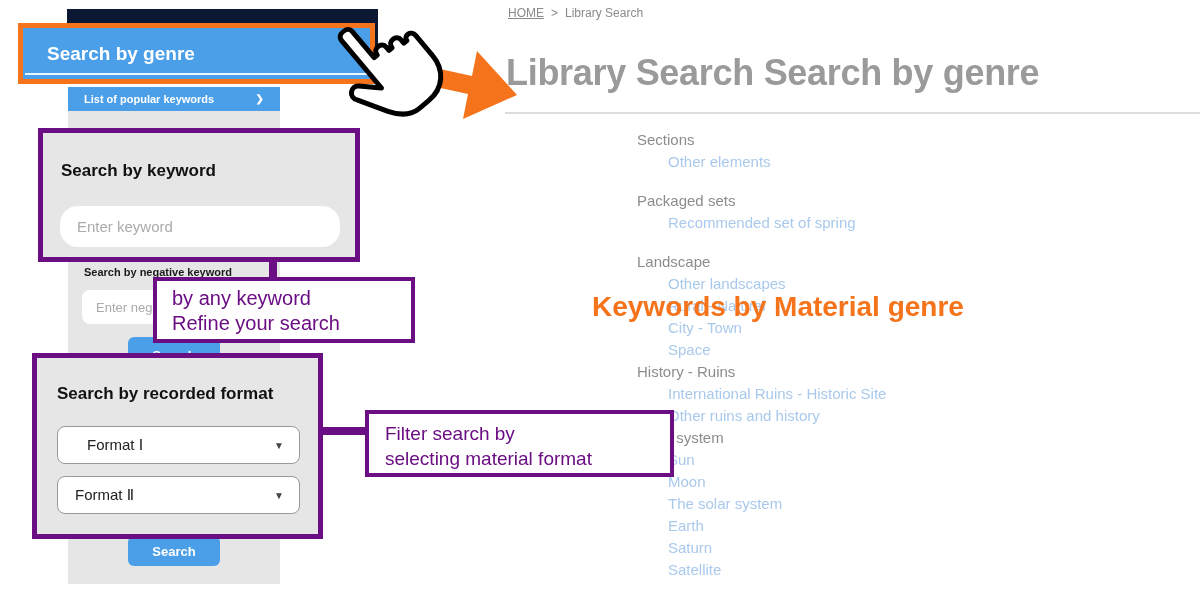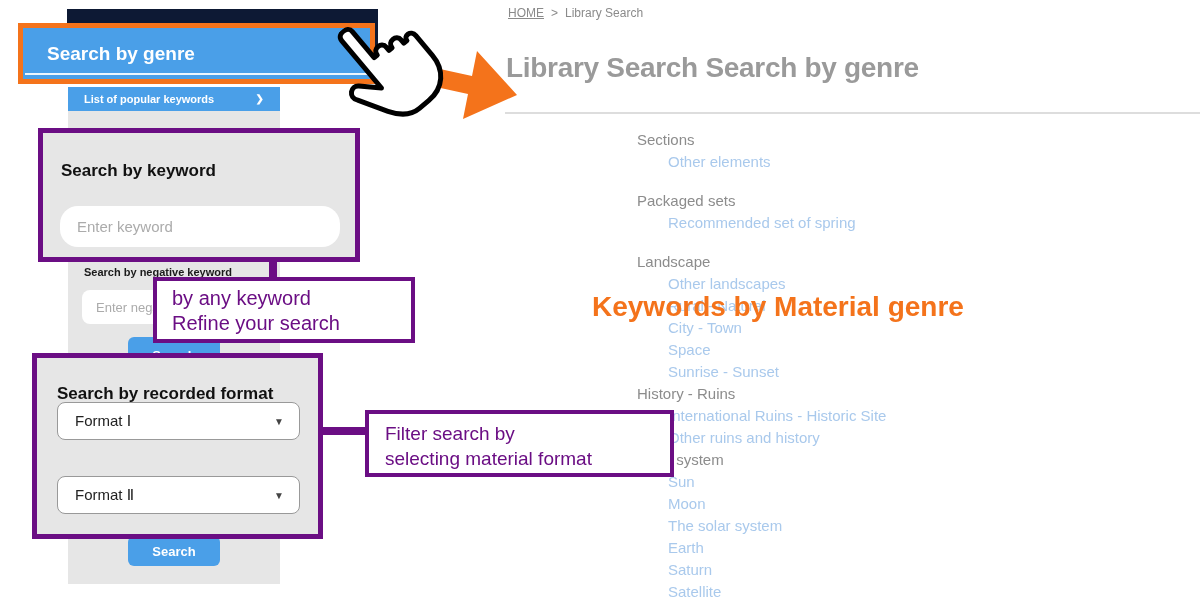--- a/index.html
+++ b/index.html
@@ -45,21 +45,21 @@
   #kw-box input{position:absolute;left:17px;top:73px;width:280px;height:41px;
             background:#fff;border:none;border-radius:18px;font-size:15px;color:#333;
             padding:0 0 0 17px;box-sizing:border-box;}
   #kw-box input::placeholder{color:#ababab;}
 
   #fmt-box{left:32px;top:353px;width:291px;height:186px;}
   #fmt-box .ttl{position:absolute;left:20px;top:26px;font-size:17px;font-weight:bold;color:#111;}
   .fake-select{position:absolute;left:20px;width:243px;height:38px;background:#fff;
             border:1px solid #999;border-radius:8px;display:flex;align-items:center;
             box-sizing:border-box;cursor:default;}
-  #fmt-select-1{top:44px;}
+  #fmt-select-1{top:68px;padding-left:12px;}
   #fmt-select-2{top:118px;}
   .fake-select .val{font-size:15px;color:#222;margin-left:17px;}
   .fake-select .caret{position:absolute;right:15px;top:13px;font-size:10px;color:#444;}
 
   
   .conn{position:absolute;background:var(--purple);z-index:6;}
   #conn-1{left:269px;top:258px;width:8px;height:22px;}
   #conn-2{left:320px;top:427px;width:46px;height:8px;}
   .note{position:absolute;background:#fff;border:4px solid var(--purple);z-index:7;
         box-sizing:border-box;color:var(--purple);}
@@ -67,21 +67,21 @@
   #note-refine div{margin-left:15px;font-size:20px;line-height:25px;}
   #note-refine div:first-child{margin-top:5px;}
   #note-filter{left:365px;top:410px;width:309px;height:67px;}
   #note-filter div{margin-left:16px;font-size:19px;line-height:25px;}
   #note-filter div:first-child{margin-top:7px;}
 
   
   .breadcrumb{position:absolute;left:508px;top:6px;font-size:12px;color:#8a8a8a;z-index:1;}
   .breadcrumb .home{text-decoration:underline;cursor:pointer;}
   .breadcrumb .sep{margin:0 7px;}
-  .page-title{position:absolute;left:506px;top:52px;font-size:28px;font-weight:bold;
+  .page-title{position:absolute;left:506px;top:52px;font-size:36px;font-weight:bold;
             color:#9a9a9a;z-index:1;letter-spacing:-0.3px;}
   .divider{position:absolute;left:505px;top:112px;width:695px;height:2px;background:#ddd;z-index:1;}
 
   .genre-list{position:absolute;left:637px;top:129px;z-index:1;font-size:15px;line-height:22px;}
   .genre-group.gap{margin-top:17px;}
   .genre-heading{color:#8c8c8c;}
   .genre-link{color:var(--linkblue);margin-left:31px;cursor:pointer;}
 
   .overlay-heading{position:absolute;left:592px;top:291px;font-size:28px;font-weight:bold;
             color:var(--orange);z-index:3;white-space:nowrap;}
@@ -163,21 +163,20 @@
       <div class="genre-group gap">
         <div class="genre-heading">Packaged sets</div>
         <div class="genre-link">Recommended set of spring</div>
       </div>
       <div class="genre-group gap">
         <div class="genre-heading">Landscape</div>
         <div class="genre-link">Other landscapes</div>
         <div class="genre-link">Rural - Natural</div>
         <div class="genre-link">City - Town</div>
         <div class="genre-link">Space</div>
-        <div class="genre-link">Sunrise - Sunset</div>
       </div>
       <div class="genre-group">
         <div class="genre-heading">History - Ruins</div>
         <div class="genre-link">International Ruins - Historic Site</div>
         <div class="genre-link">Other ruins and history</div>
       </div>
       <div class="genre-group">
         <div class="genre-heading">Solar system</div>
         <div class="genre-link">Sun</div>
         <div class="genre-link">Moon</div>

